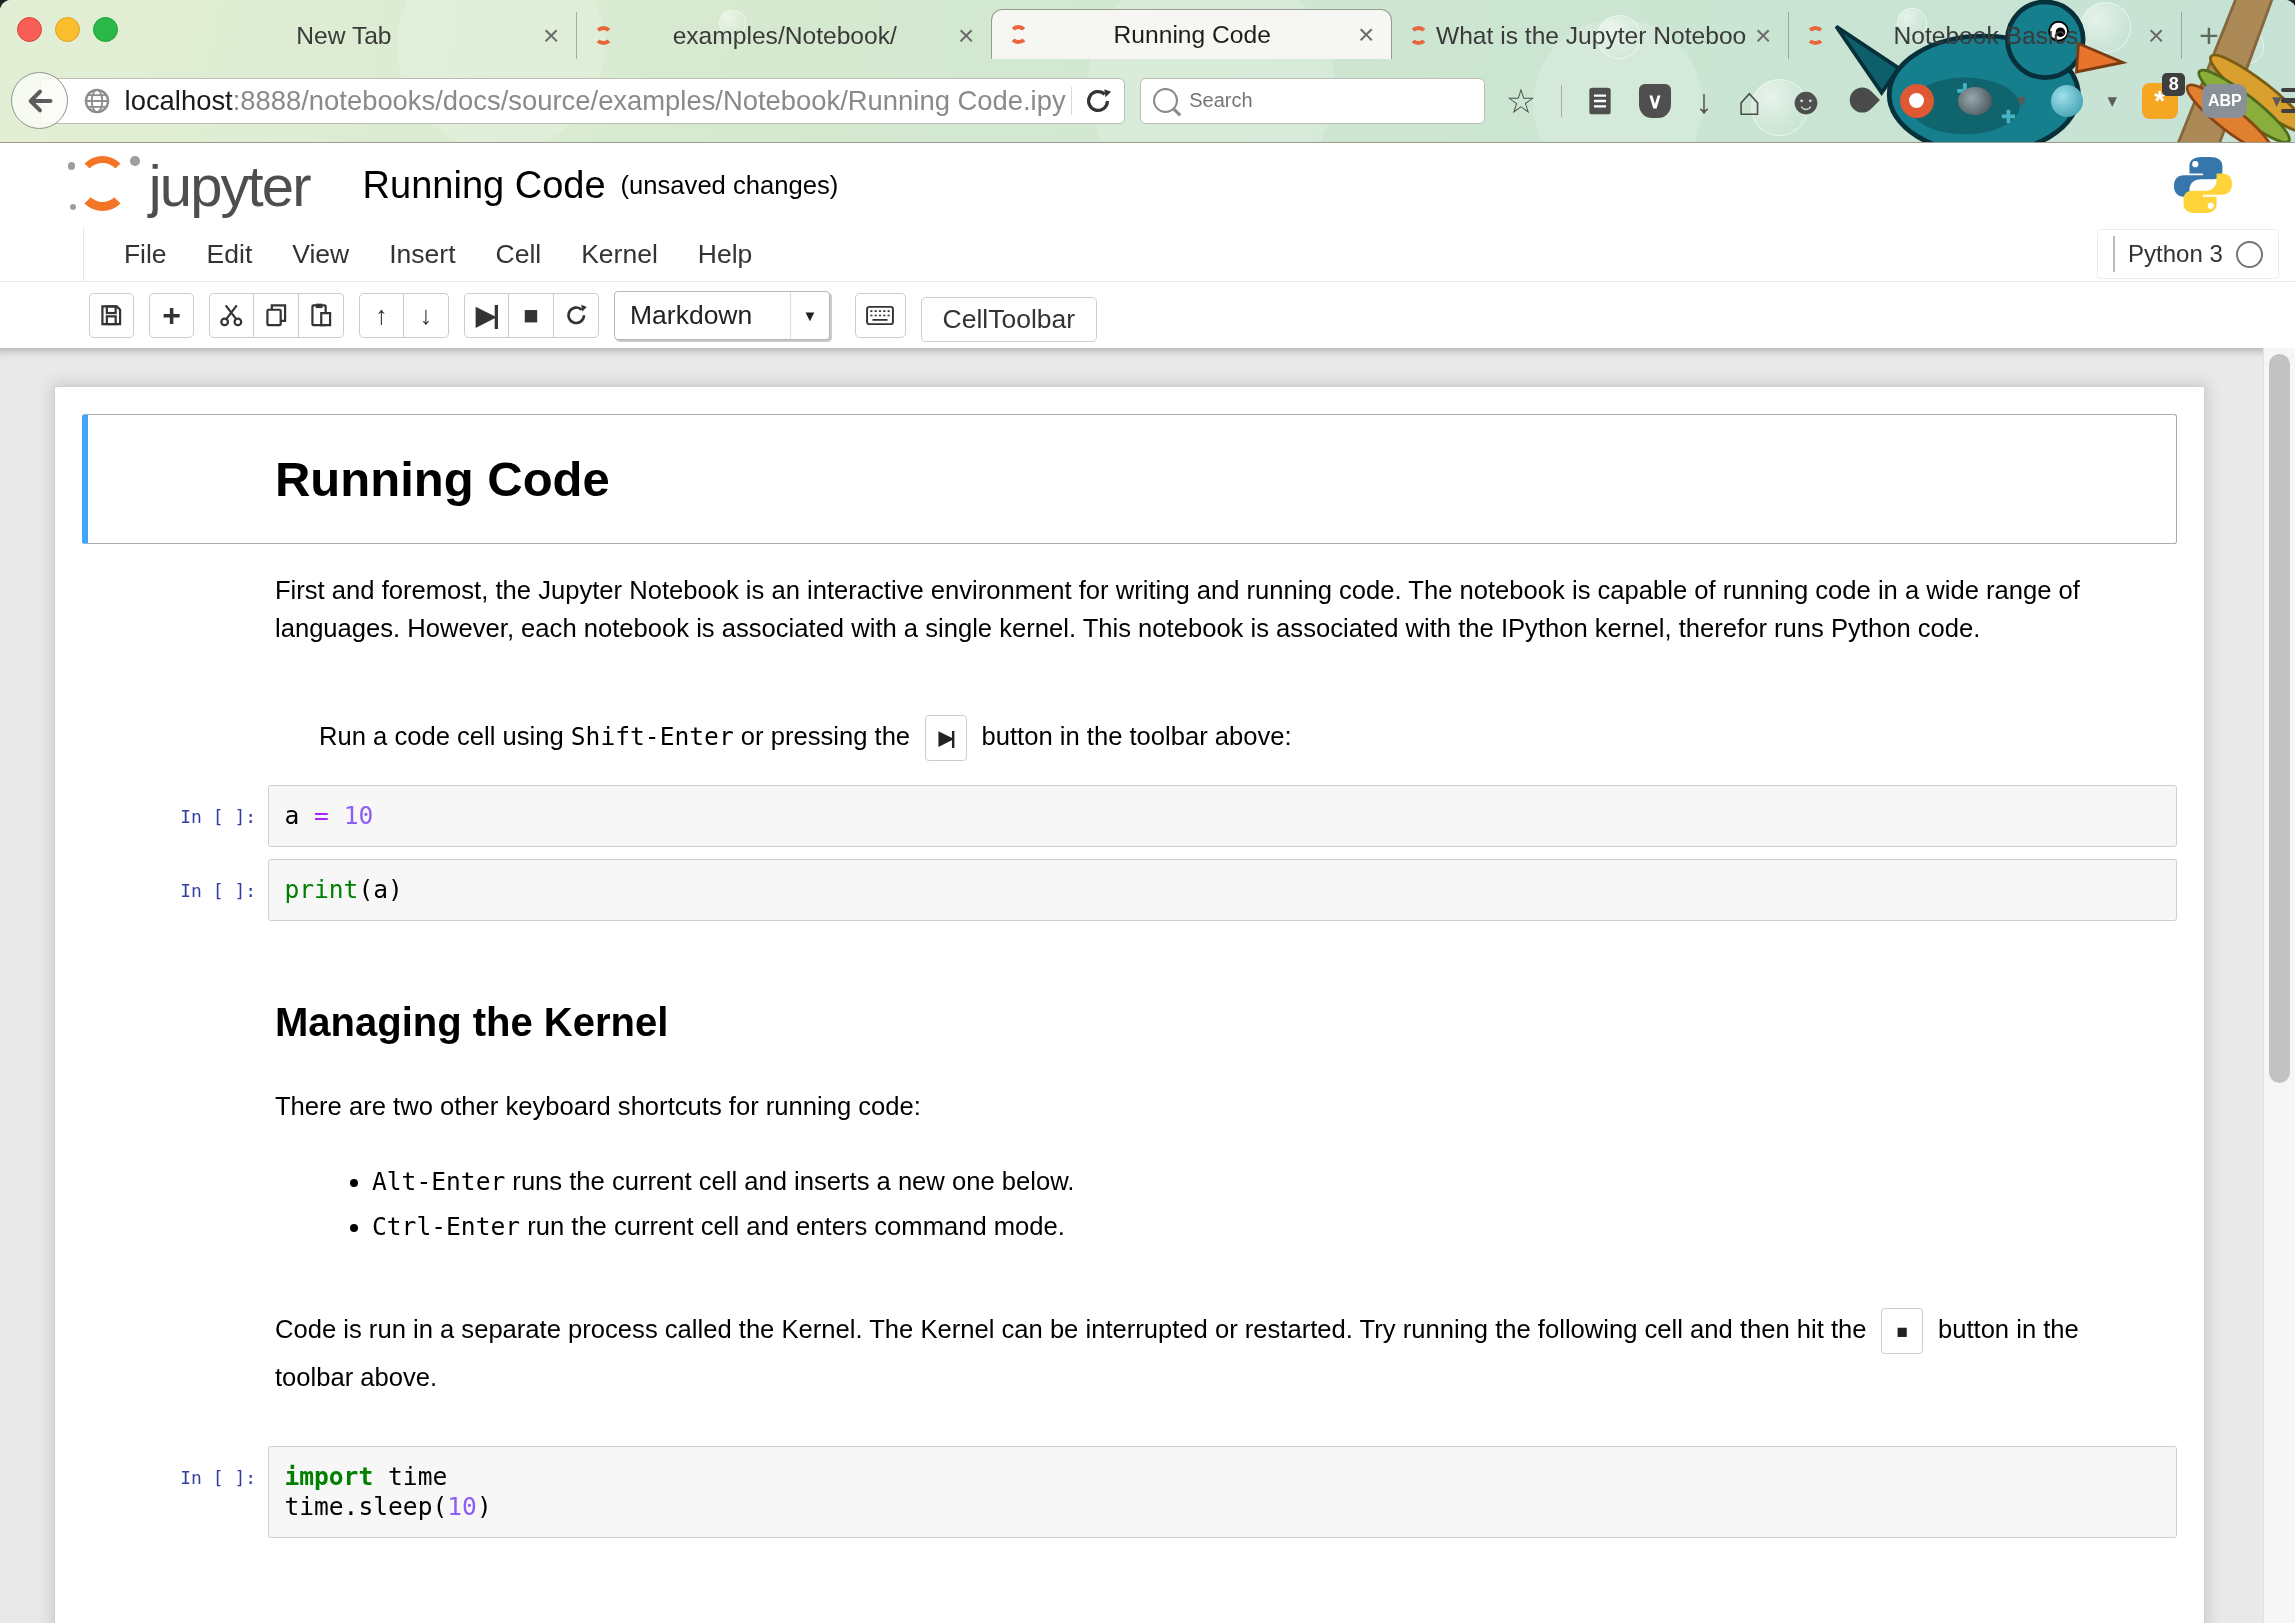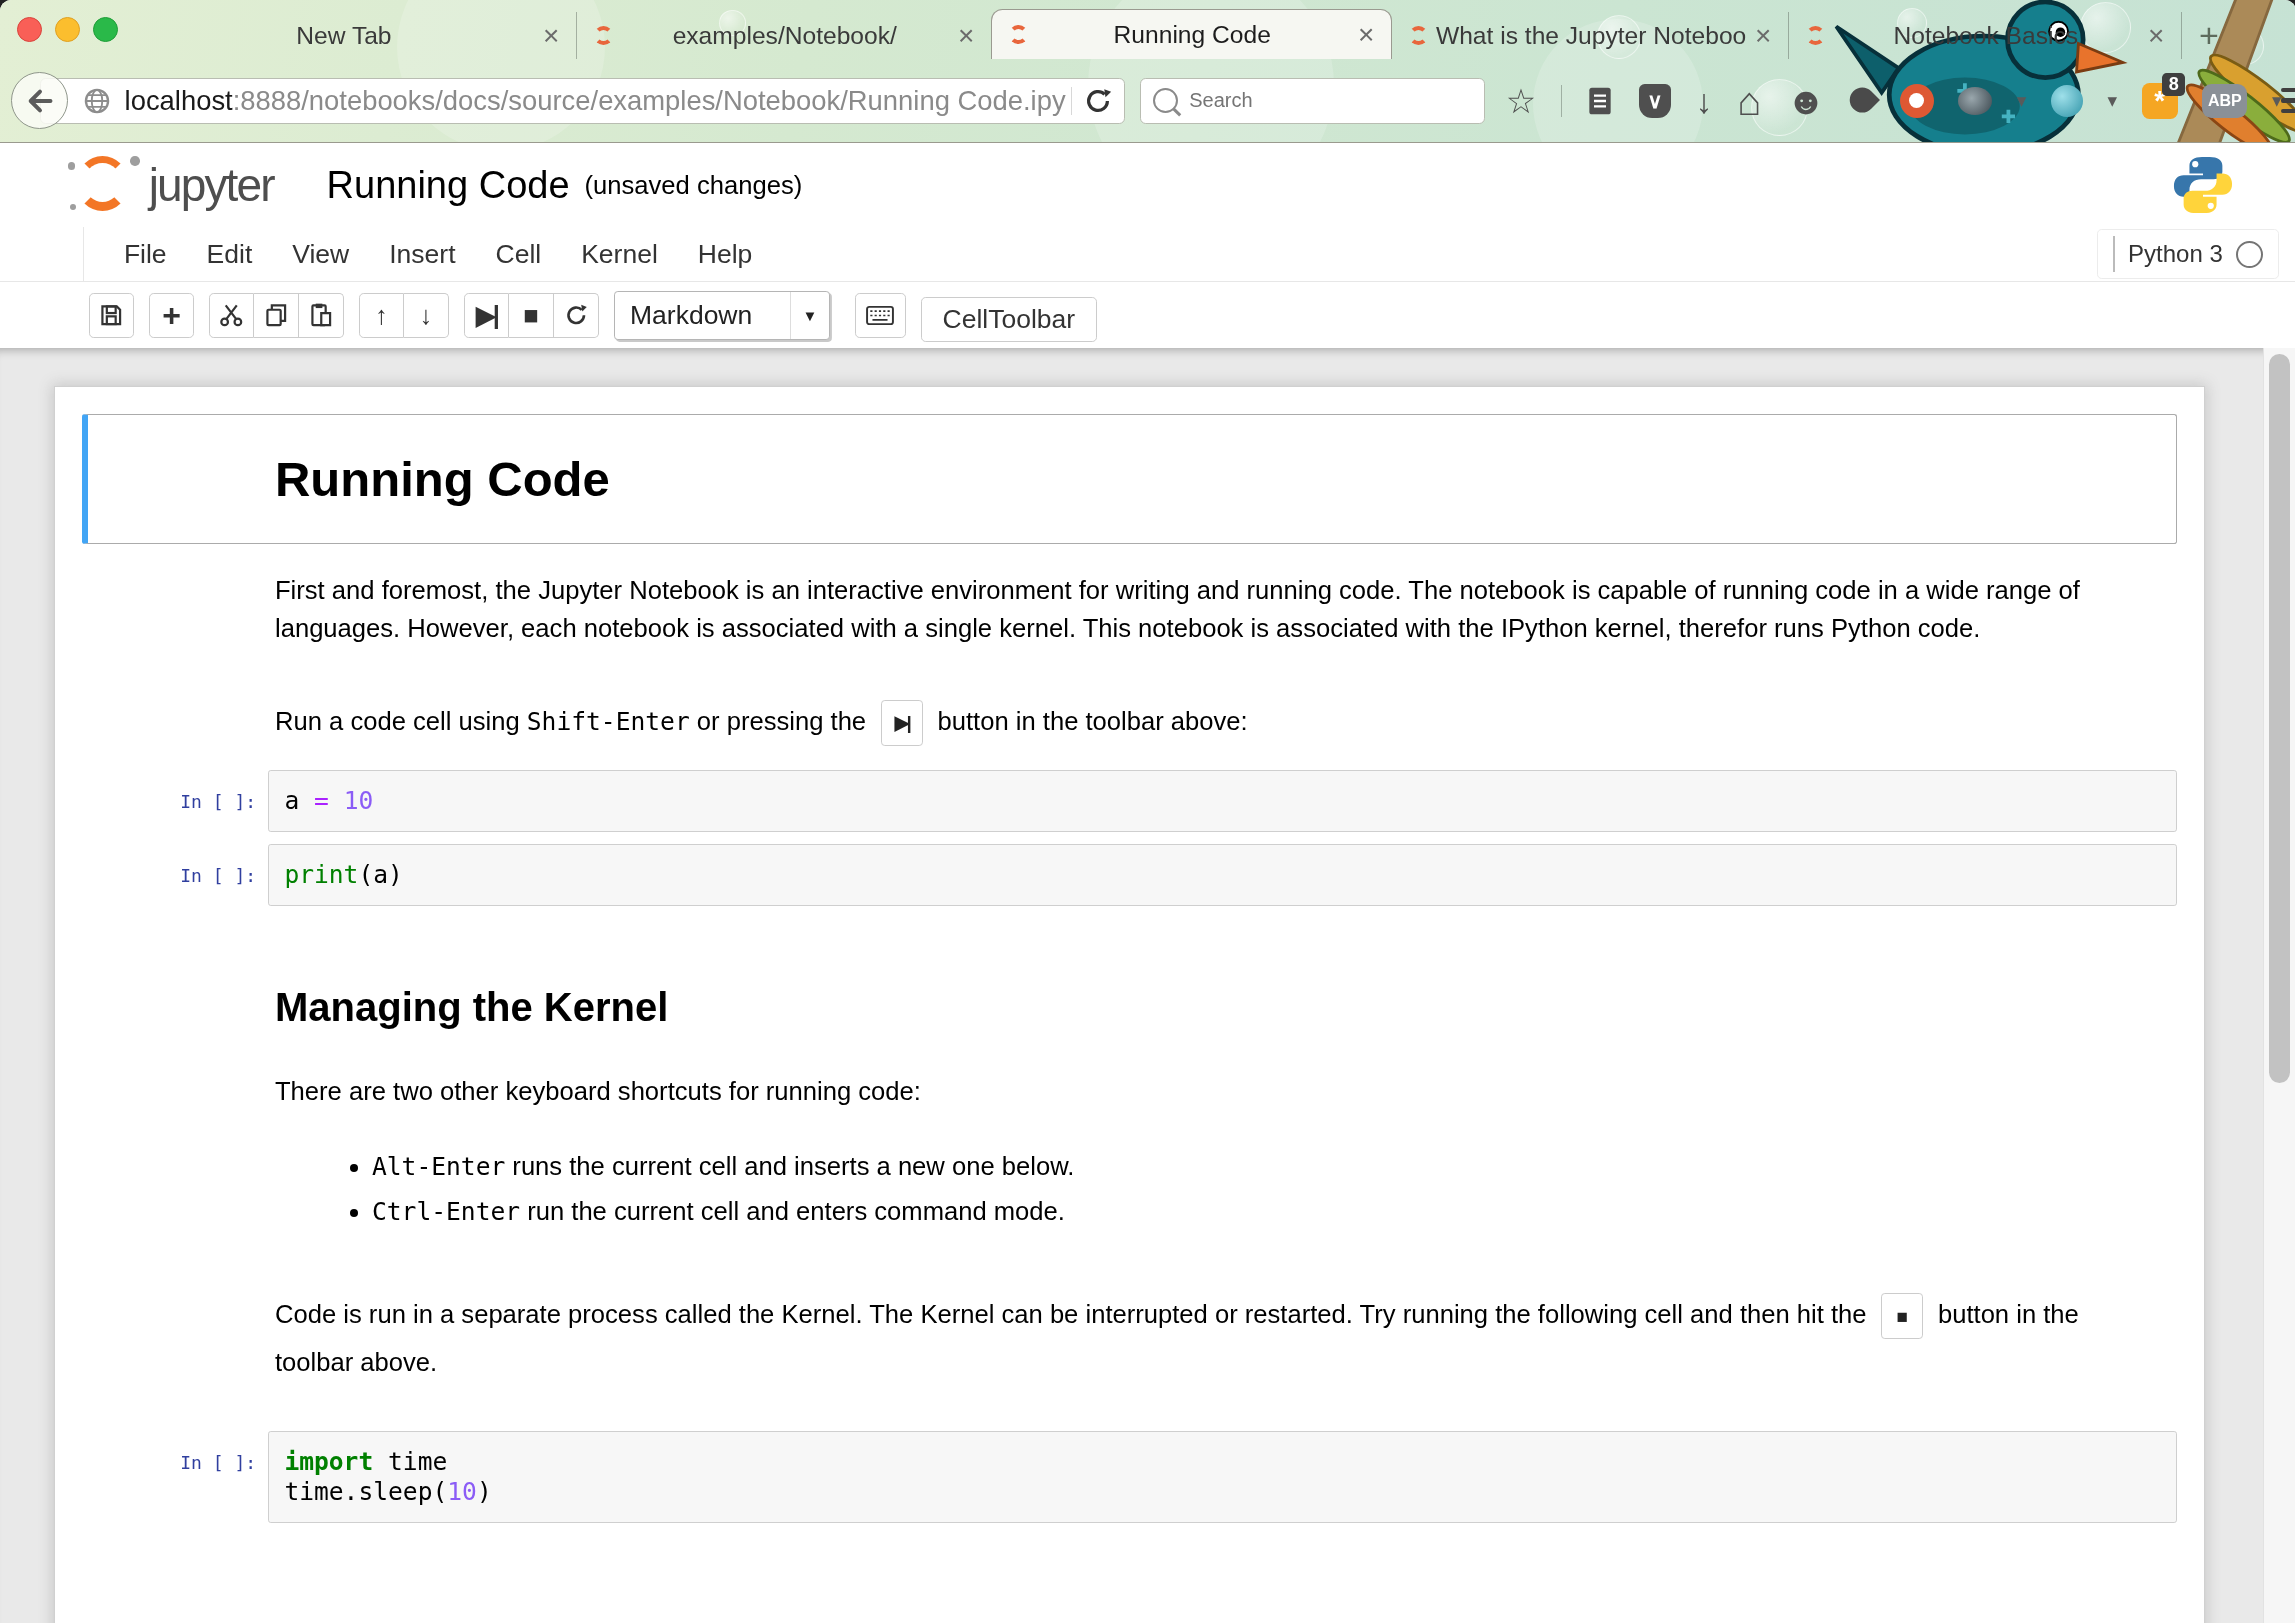--- a/index.html
+++ b/index.html
@@ -65,21 +65,21 @@
   
   .jp-header{position:absolute;top:143px;left:0;right:0;height:84px;background:#fff;display:flex;align-items:center;}
   .jlogo{position:relative;width:81px;height:61px;margin-left:64px;flex:none;}
   .jlogo .arc{position:absolute;left:13.2px;box-sizing:border-box;border-radius:50%;}
   .jlogo .arc.top{top:1.9px;width:51px;height:51px;border:7.6px solid transparent;border-top-color:#f37626;}
   .jlogo .arc.bot{top:5.7px;width:51px;height:51px;border:9.5px solid transparent;border-bottom-color:#f37626;}
   .jlogo .dot{position:absolute;border-radius:50%;background:#9e9e9e;}
   .jlogo .d1{width:7.6px;height:7.6px;left:3.8px;top:7.6px;}
   .jlogo .d2{width:9.5px;height:9.5px;left:66px;top:1.9px;}
   .jlogo .d3{width:6.6px;height:6.6px;left:5.7px;top:49px;}
-  .jlogo-text{font-size:46px;color:#4e4e4e;letter-spacing:-1.9px;margin-left:3.8px;}
+  .jlogo-text{font-size:58px;color:#4e4e4e;letter-spacing:-1.9px;margin-left:3.8px;}
   .nb-title{font-size:38px;color:#000;margin-left:53px;}
   .nb-status{font-size:25.6px;color:#000;margin-left:15px;}
   .pylogo{margin-left:auto;margin-right:62px;}
 
   
   .jp-menubar{position:absolute;top:227px;left:0;right:0;height:54px;background:#fff;border-bottom:0.9px solid #e7e7e7;
               display:flex;align-items:center;font-size:26.5px;color:#333;}
   .jp-menubar .edge{width:0.9px;height:100%;background:#e7e7e7;margin-left:83px;}
   .menu-item{margin-left:40px;}
   .menu-item:first-of-type{margin-left:30px;}
@@ -126,21 +126,21 @@
               border-radius:3.8px;background:#fff;font-size:19px;vertical-align:middle;margin:0 7.6px;color:#222;}
   .nb-ul{margin:0;padding-left:97px;font-size:25.6px;}
   .nb-ul li{line-height:44px;}
   .input-area{flex:1;border:0.9px solid #cfcfcf;border-radius:2.8px;background:#f7f7f7;padding:15px 15px;
               font-family:"DejaVu Sans Mono","Liberation Mono",monospace;font-size:24.6px;line-height:30px;color:#000;white-space:pre;}
   .tok-kw{color:#008000;font-weight:bold;}
   .tok-num{color:#8b5cf6;}
   .tok-op{color:#aa22ff;}
   .tok-fn{color:#008000;}
 
-  .m-t28{margin-top:26.5px;} .m-t80{margin-top:76px;} .m-t56{margin-top:53px;} .m-t26{margin-top:24.6px;}
+  .m-t28{margin-top:26.5px;} .m-t80{margin-top:76px;} .m-t56{margin-top:68px;gap:44px;} .m-t26{margin-top:24.6px;}
   .m-t12{margin-top:11.4px;} .m-t44{margin-top:42px;} .m-t84{margin-top:79px;}
   .m-t48{margin-top:45px;} .m-t60{margin-top:57px;} .m-t36{margin-top:34px;}
 </style>
 </head>
 <body>
 
 <div class="window">
 
   <div class="chrome">
     <div class="blob" style="left:1088px;top:-38px;width:246px;height:246px;"></div>

